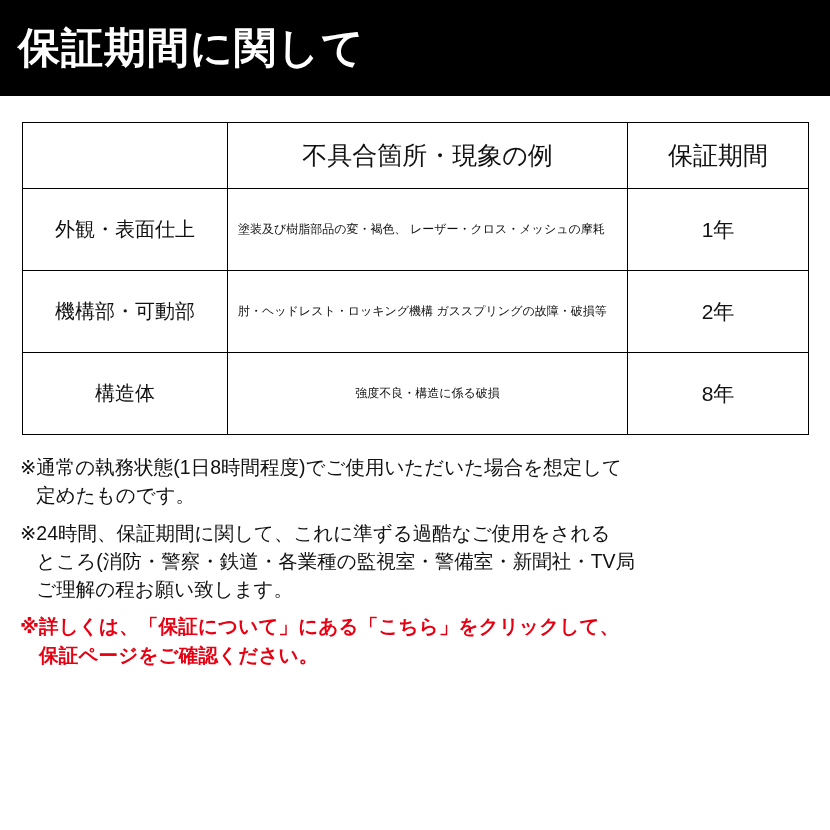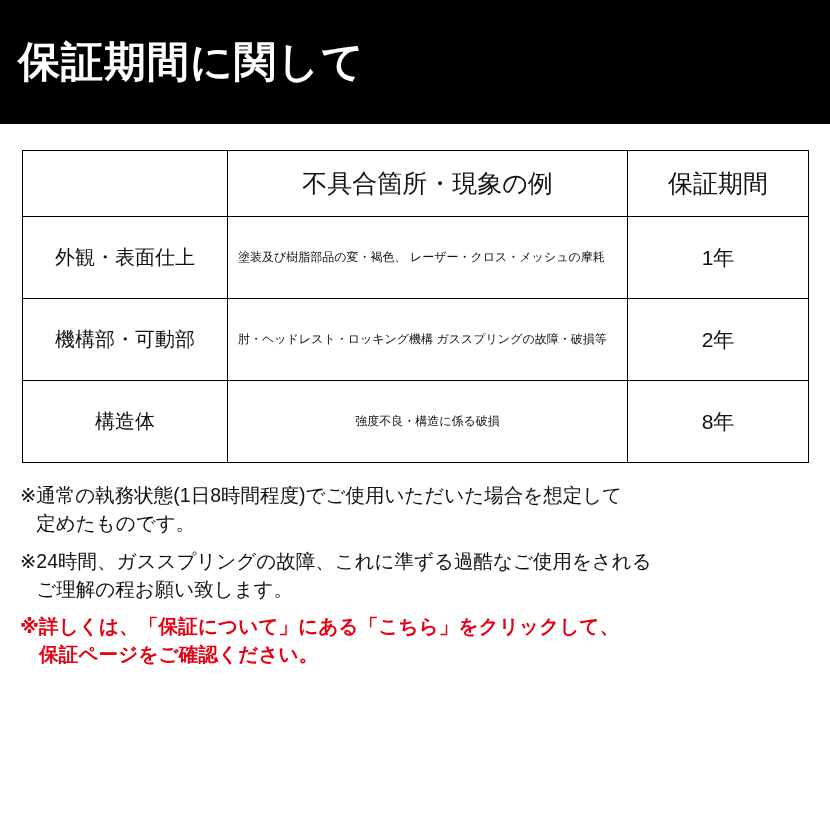--- a/index.html
+++ b/index.html
@@ -18,21 +18,21 @@
   .page {
     position: relative;
     width: 830px;
     height: 830px;
     box-sizing: border-box;
   }
 
   
   .header {
     background: #000000;
-    height: 124px;
+    height: 96px;
     display: flex;
     align-items: center;
     padding: 0 18px;
     box-sizing: border-box;
   }
   .header-title {
     color: #ffffff;
     font-size: 42px;
     font-weight: bold;
     letter-spacing: 1px;
@@ -182,21 +182,22 @@
       <span class="mark">※</span>
       <span class="body">
         <span class="line">通常の執務状態(1日8時間程度)でご使用いただいた場合を想定して</span>
         <span class="line">定めたものです。</span>
       </span>
     </div>
 
     <div class="note">
       <span class="mark">※</span>
       <span class="body">
-        <span class="line">24時間、ガススプリングの故障、これに準ずる過酷なご使用をされる</span>
+        <span class="line">24時間、保証期間に関して、これに準ずる過酷なご使用をされる</span>
+        <span class="line">ところ(消防・警察・鉄道・各業種の監視室・警備室・新聞社・TV局</span>
         <span class="line">ご理解の程お願い致します。</span>
       </span>
     </div>
 
     <div class="note red">
       <span class="mark">※</span>
       <span class="body">
         <span class="line">詳しくは、「保証について」にある「こちら」をクリックして、</span>
         <span class="line">保証ページをご確認ください。</span>
       </span>

